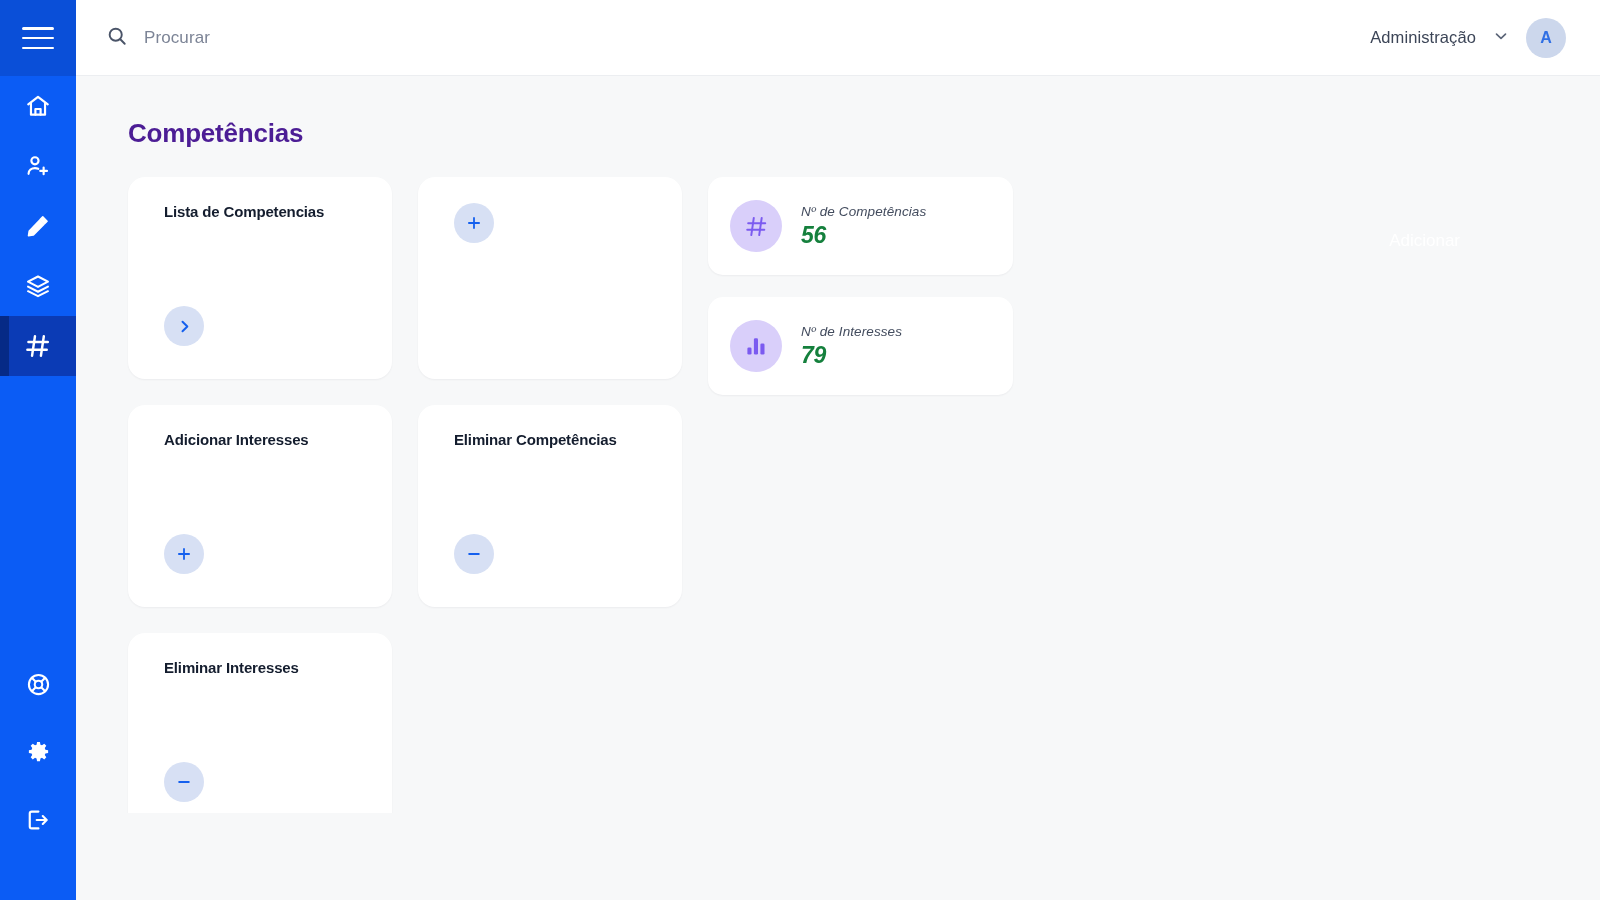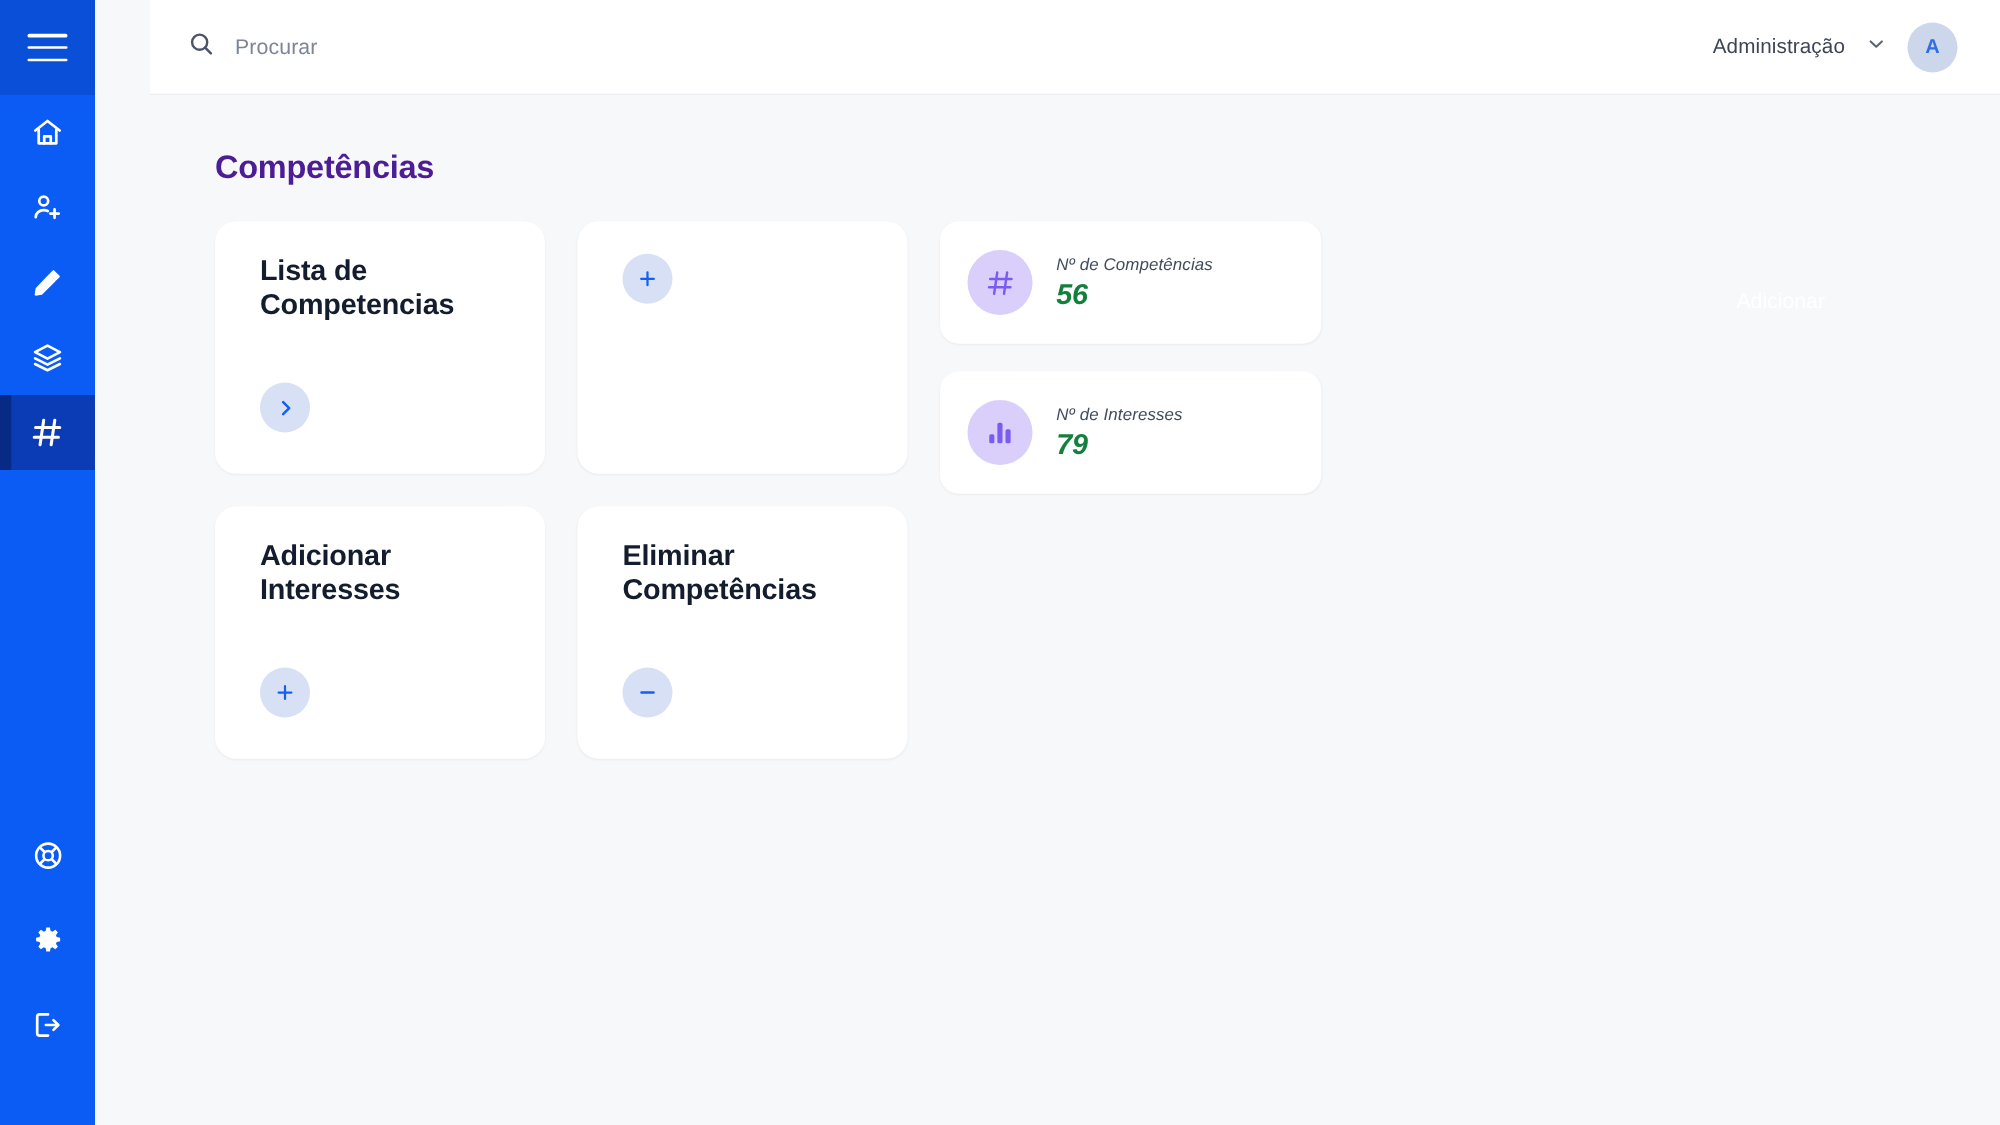--- a/index.html
+++ b/index.html
@@ -96,21 +96,20 @@
   }
   .nav-bottom .nav-item { height: 68px; }
 
   
   .main {
     flex: 1 1 auto;
     display: flex;
     flex-direction: column;
     height: 813px;
     background: #f7f8f9;
-    margin-left: 44px;
   }
 
   .topbar {
     height: 76px;
     min-height: 76px;
     background: #ffffff;
     border-bottom: 1px solid #eceef1;
     display: flex;
     align-items: center;
     padding: 0 34px 0 30px;
@@ -207,21 +206,21 @@
     padding: 26px 0 0 36px;
     box-shadow: 0 1px 2px rgba(16,24,40,.05);
     display: flex;
     flex-direction: column;
     justify-content: space-between;
     cursor: pointer;
     height: 202px;
   }
 
   .card-title {
-    font-size: 23px;
+    font-size: 15px;
     font-weight: 700;
     line-height: 1.16;
     letter-spacing: -0.15px;
     color: #141d2e;
     max-width: 190px;
   }
 
   .card-btn {
     width: 40px; height: 40px;
     border-radius: 50%;
@@ -458,20 +457,30 @@
             <div class="card-title">Eliminar Competências</div>
             <button class="card-btn">
               <span>
                 <svg width="18" height="18" viewBox="0 0 24 24" fill="none" stroke="currentColor" stroke-width="2.6" stroke-linecap="round">
                   <path d="M5.6 12h12.8"></path>
                 </svg>
               </span>
             </button>
           </div>
 
+          <div class="card">
+            <div class="card-title">Eliminar Interesses</div>
+            <button class="card-btn">
+              <span>
+                <svg width="18" height="18" viewBox="0 0 24 24" fill="none" stroke="currentColor" stroke-width="2.6" stroke-linecap="round">
+                  <path d="M5.6 12h12.8"></path>
+                </svg>
+              </span>
+            </button>
+          </div>
 
         </div>
 
         <div class="stats">
 
           <div class="stat-card">
             <div class="stat-icon">
               <svg width="25" height="25" viewBox="0 0 24 24" fill="none" stroke="currentColor" stroke-width="1.9" stroke-linecap="round">
                 <path d="M9.4 3.8 7 20.2M17 3.8l-2.4 16.4"></path>
                 <path d="M4 8.8h16.4M3.1 15.2h16.4"></path>

